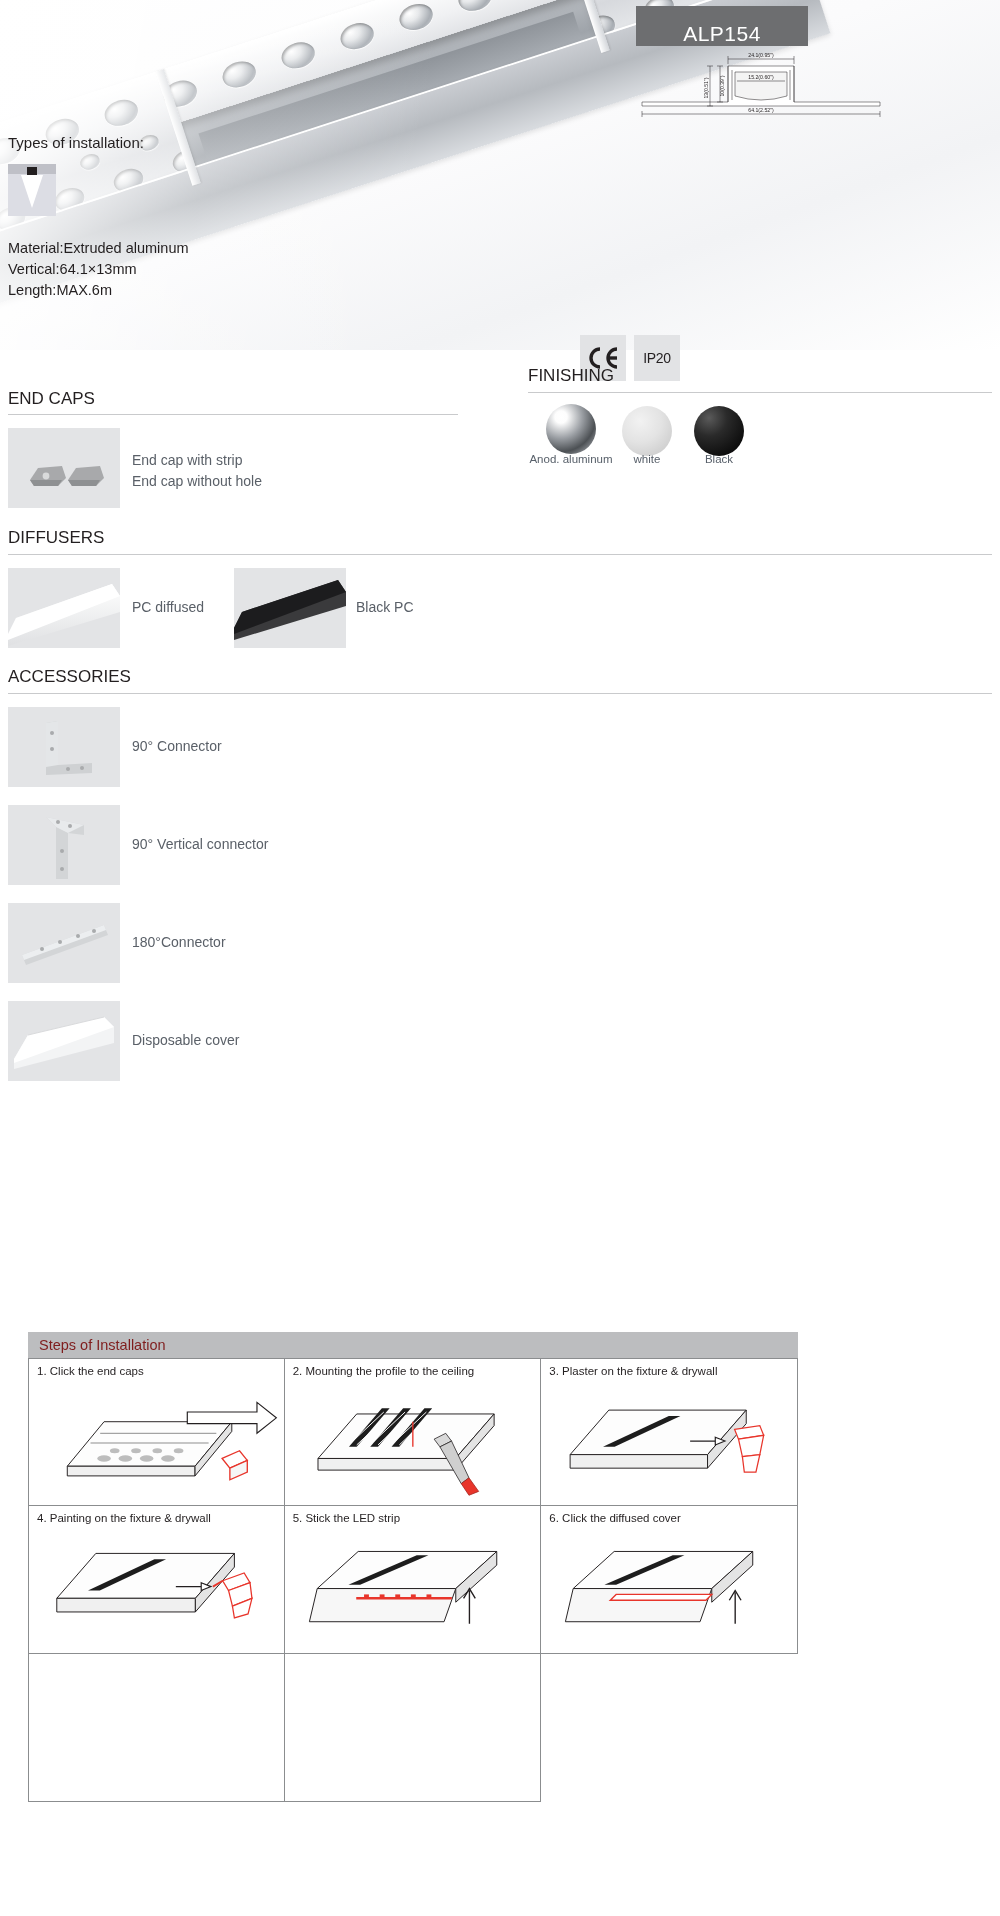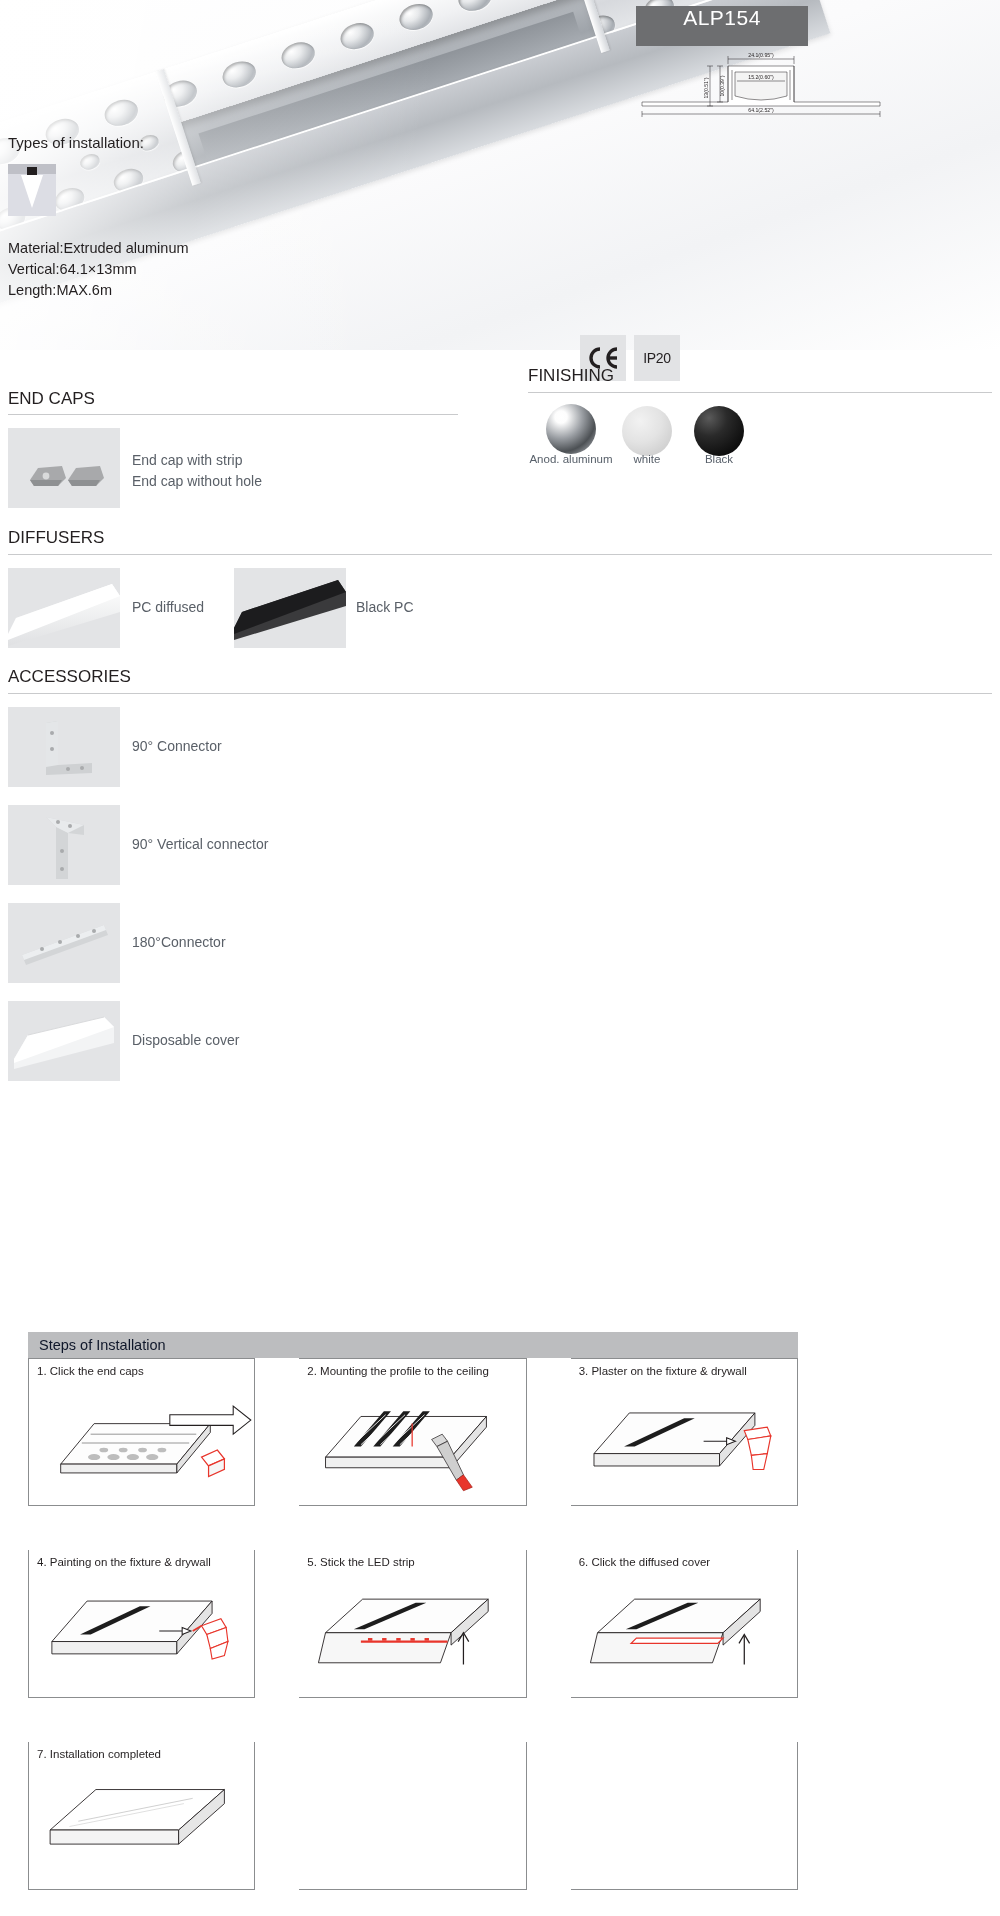--- a/index.html
+++ b/index.html
@@ -75,21 +75,21 @@
 
   
   .title-plate {
     position: absolute;
     left: 636px; top: 6px;
     width: 172px; height: 40px;
     background: #6d6e70;
     color: #ffffff;
     font-size: 21px;
     letter-spacing: .5px;
-    display: flex; align-items: flex-start; justify-content: center;
+    display: flex; align-items: flex-end; justify-content: center;
   }
 
   
   .tech-drawing { position: absolute; left: 636px; top: 50px; width: 250px; height: 68px; }
 
   
   .install-title { position: absolute; left: 8px; top: 134px; font-size: 15px; }
   .install-icon {
     position: absolute; left: 8px; top: 164px;
     width: 48px; height: 52px;
@@ -130,23 +130,23 @@
   .fin-anod { background: radial-gradient(circle at 30% 26%, #ffffff 0%, #fdfdfd 12%, #9a9ea3 42%, #4c5054 68%, #8e9297 85%, #6f7479 100%); }
   .fin-white { background: radial-gradient(circle at 36% 30%, #f2f2f2 0%, #e3e3e3 45%, #cfcfcf 80%, #c4c4c4 100%); }
   .fin-black { background: radial-gradient(circle at 30% 24%, #5a5a5a 0%, #2a2a2a 35%, #121212 70%, #000000 100%); }
   .fin-label { position: absolute; font-size: 11.5px; color: #58606a; text-align: center; }
 
   
   .steps-wrap { position: absolute; left: 28px; top: 1332px; width: 770px; }
   .steps-header {
     height: 26px; background: #bcbdbf;
     display: flex; align-items: center;
-    padding-left: 11px; font-size: 14.5px; color: #0f172a;
-  }
-  .steps-grid { display: grid; grid-template-columns: repeat(3, 1fr); gap: 44px; }
+    padding-left: 11px; font-size: 14.5px; color: #7f1d1d;
+  }
+  .steps-grid { display: grid; grid-template-columns: repeat(3, 1fr); }
   .step-cell {
     border-right: 1px solid #8b8d8f;
     border-bottom: 1px solid #8b8d8f;
     height: 148px;
     position: relative;
     background: #ffffff;
   }
   .steps-grid .step-cell:nth-child(3n+1) { border-left: 1px solid #8b8d8f; }
   .steps-grid .step-cell:nth-child(-n+3) { border-top: 1px solid #8b8d8f; }
   .step-cap { position: absolute; left: 8px; top: 6px; font-size: 11.5px; color: #231f20; }
@@ -503,32 +503,18 @@
             <path d="M30 60 L172 60 L160 94 L22 94 Z" fill="#f7f7f7"></path>
             <path d="M172 60 L214 22 L214 36 L172 74 Z" fill="#e4e4e4"></path>
           </g>
           <path d="M62 56 L132 26 L144 26 L74 56 Z" fill="#1d1d1d"></path>
           <path d="M68 72 L166 72 L172 66 L74 66 Z" fill="#ffffff" stroke="#e8352b" stroke-width="1.4"></path>
           <path d="M196 96 L196 64 M190 72 L196 62 L202 72" stroke="#231f20" stroke-width="1.4" fill="none"></path>
         </svg>
       </div>
     </div>
 
-    <div class="step-cell">
-      <div class="step-cap">7. Installation completed</div>
-      <div class="step-art">
-        <svg width="100%" height="100%" viewBox="0 0 256 124" preserveAspectRatio="xMidYMid meet">
-          <g stroke="#231f20" stroke-width="1" fill="none">
-            <path d="M24 66 L76 20 L222 20 L170 66 Z" fill="#ffffff"></path>
-            <path d="M24 66 L170 66 L170 82 L24 82 Z" fill="#f4f4f4"></path>
-            <path d="M170 66 L222 20 L222 36 L170 82 Z" fill="#e6e6e6"></path>
-            <path d="M56 56 L186 30" stroke="#c9c9c9"></path>
-            <path d="M46 62 L176 36" stroke="#dcdcdc"></path>
-          </g>
-        </svg>
-      </div>
-    </div>
 
     <div class="step-cell empty"></div>
     <div class="step-cell empty"></div>
 
   </div>
 </div>
 
 </body></html>

